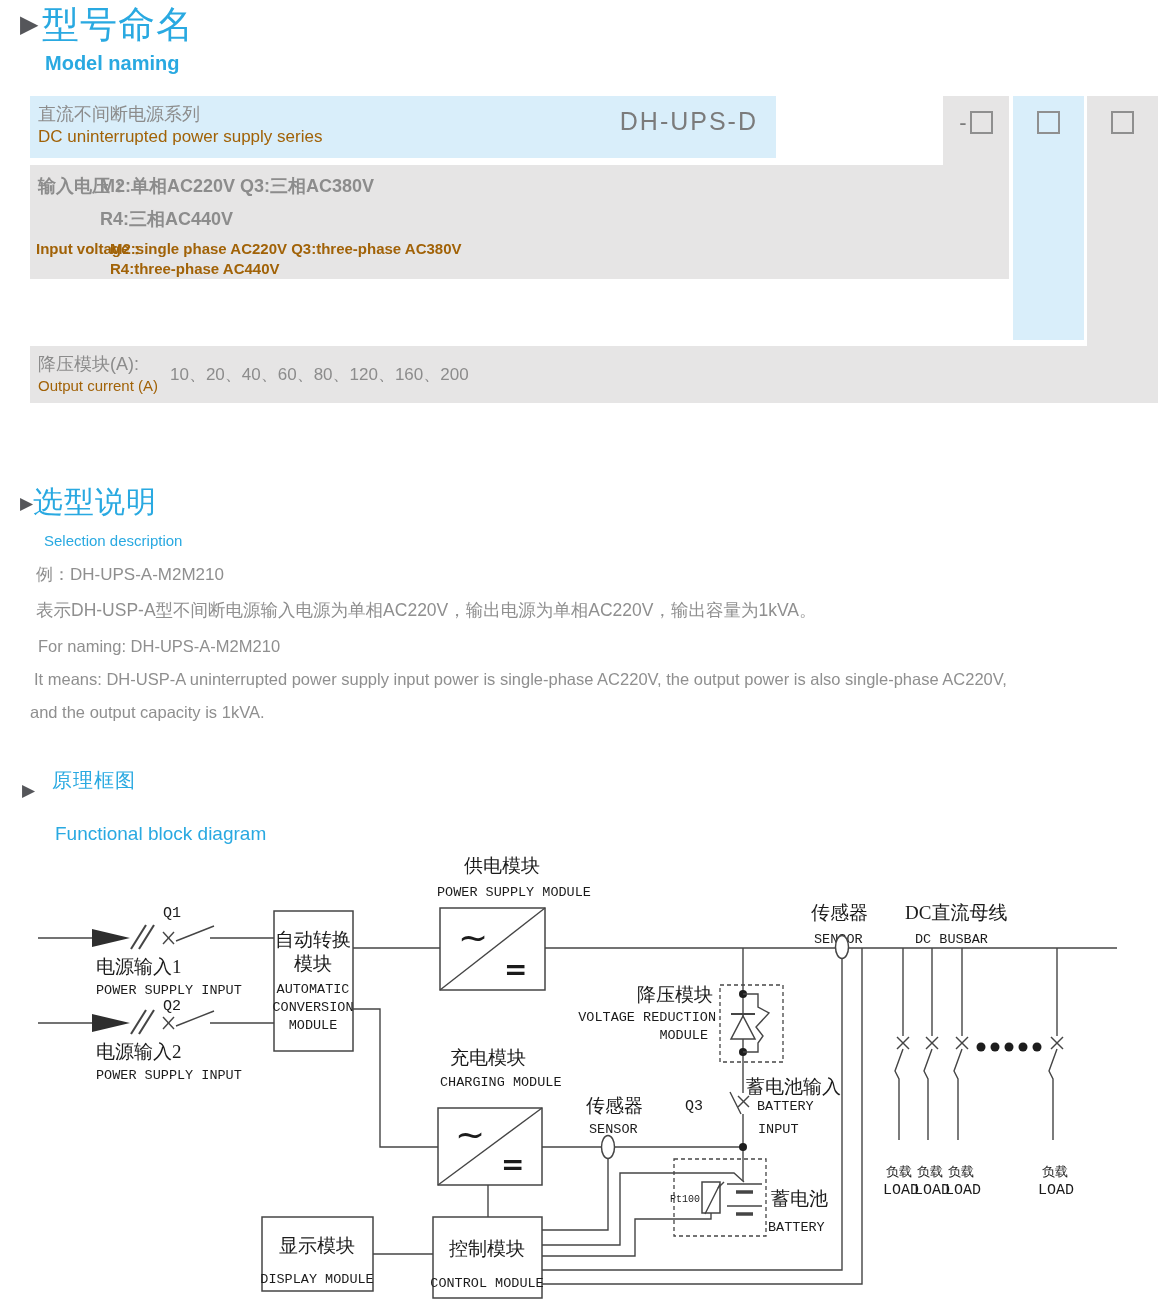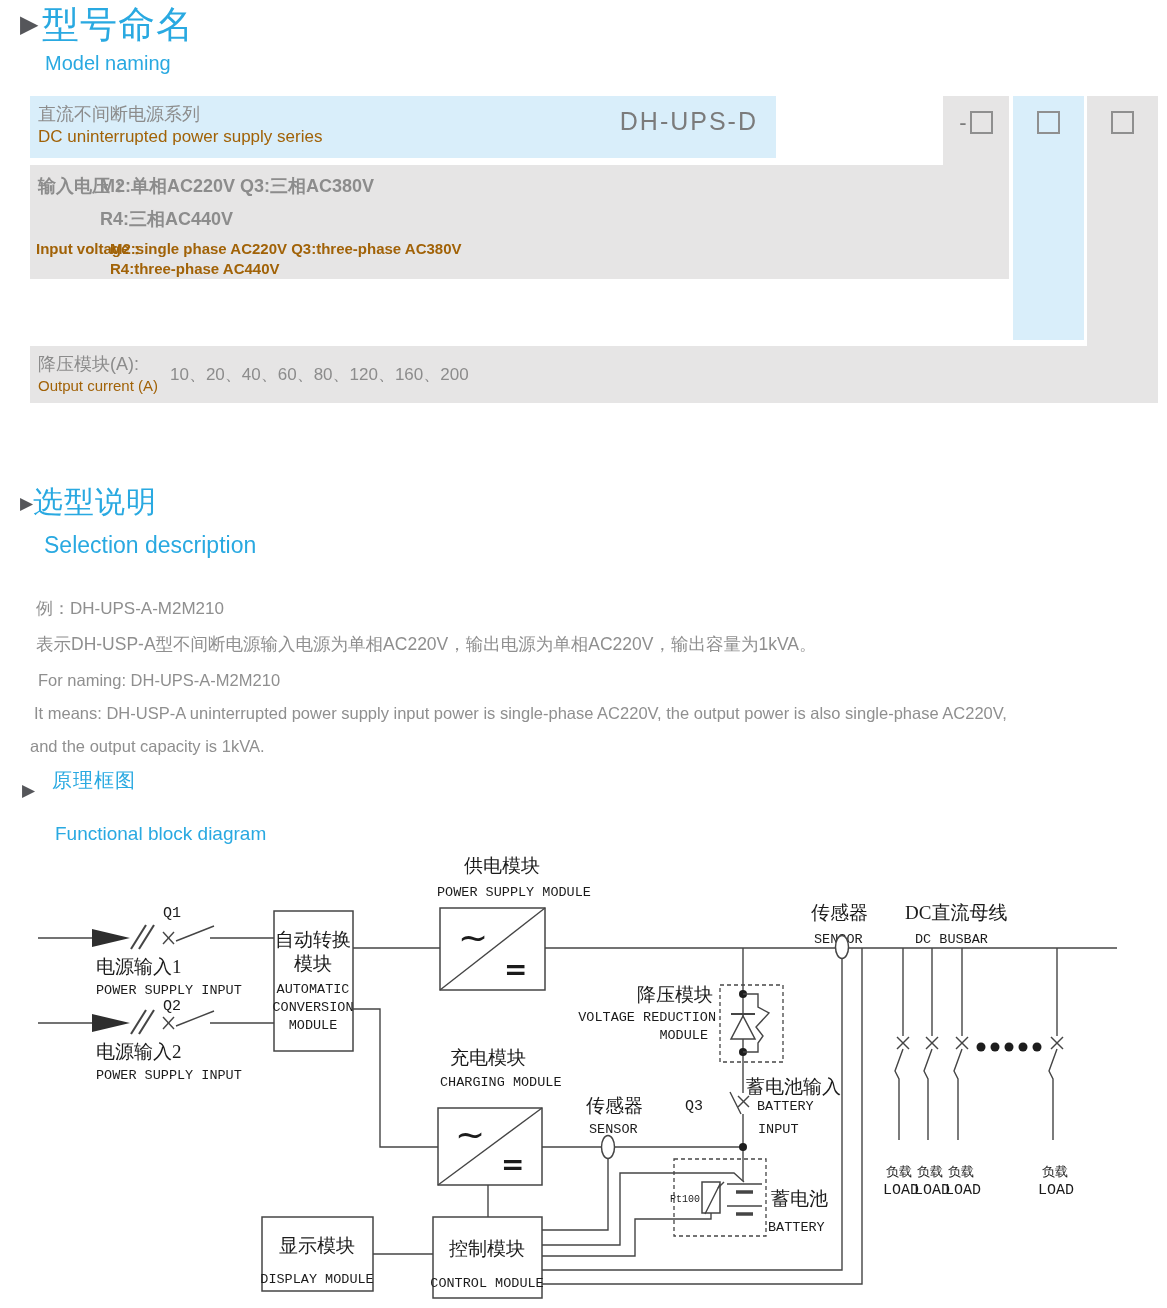--- a/index.html
+++ b/index.html
@@ -2,21 +2,21 @@
 <html><head>
 <meta charset="utf-8">
 <style>
   html,body{margin:0;padding:0;background:#ffffff;}
   .page{position:relative;width:1167px;height:1308px;background:#fff;overflow:hidden;
         font-family:"Liberation Sans","DejaVu Sans",sans-serif;}
   .abs{position:absolute;}
   .marker{color:#55565a;}
   .sec-title{color:#29a9e1;letter-spacing:1px;white-space:nowrap;}
   .sec-sub{color:#29a9e1;white-space:nowrap;}
-  .grayline{color:#8f8f8f;white-space:nowrap;margin-top:34px;}
+  .grayline{color:#8f8f8f;white-space:nowrap;}
   
   .trow{position:absolute;}
   .bg-blue{background:#d9eefa;}
   .bg-gray{background:#e6e5e5;}
   .tcell-zh{position:absolute;font-size:18px;color:#8c8c8c;white-space:nowrap;}
   .tcell-en{position:absolute;font-size:15px;color:#a16207;white-space:nowrap;}
   .model-code{position:absolute;font-size:25px;color:#7b7b7b;letter-spacing:2px;white-space:nowrap;}
   .digit-col{position:absolute;display:flex;justify-content:center;align-items:flex-start;padding-top:15px;box-sizing:border-box;}
   .digit-box{width:23px;height:23px;border:2px solid #8f8f8f;box-sizing:border-box;background:transparent;}
   .digit-prefix{font-size:22px;color:#7b7b7b;line-height:23px;margin-right:3px;}
@@ -34,21 +34,21 @@
   .dsym{font-family:"DejaVu Sans","Liberation Sans",sans-serif;fill:#1b1b1b;}
   .dpt{font-family:"Liberation Mono","DejaVu Sans Mono",monospace;font-size:10px;fill:#1b1b1b;}
 </style>
 </head>
 <body>
 
 <div class="page">
 
   <div class="abs marker" style="left:20px;top:10px;font-size:24px;">▶</div>
   <div class="abs sec-title" style="left:42px;top:0px;font-size:37px;">型号命名</div>
-  <div class="abs sec-sub" style="left:45px;top:52px;font-size:20px;">Model naming</div>
+  <div class="abs sec-sub" style="left:45px;top:52px;font-size:20px;font-weight:bold;">Model naming</div>
 
   <div class="trow bg-blue" style="left:30px;top:96px;width:746px;height:62px;">
     <div class="tcell-zh" style="left:8px;top:6px;">直流不间断电源系列</div>
     <div class="tcell-en" style="left:8px;top:31px;font-size:17px;">DC uninterrupted power supply series</div>
     <div class="model-code" style="right:18px;top:11px;">DH-UPS-D</div>
   </div>
 
   <div class="digit-col bg-gray" style="left:943px;top:96px;width:66px;height:182px;">
     <span class="digit-prefix">-</span>
     <span class="digit-box"></span>
@@ -71,21 +71,21 @@
 
 
   <div class="trow bg-gray" style="left:30px;top:346px;width:1128px;height:57px;">
     <div class="tcell-zh" style="left:8px;top:6px;">降压模块(A):</div>
     <div class="tcell-en" style="left:8px;top:31px;">Output current (A)</div>
     <div class="tcell-zh" style="left:140px;top:17px;font-size:17px;text-align:center;">10、20、40、60、80、120、160、200</div>
   </div>
 
   <div class="abs marker" style="left:20px;top:493px;font-size:17px;">▶</div>
   <div class="abs sec-title" style="left:33px;top:482px;font-size:30px;">选型说明</div>
-  <div class="abs sec-sub" style="left:44px;top:532px;font-size:23px;">Selection description</div>
+  <div class="abs sec-sub" style="left:44px;top:532px;font-size:15px;">Selection description</div>
   <div class="abs grayline" style="left:36px;top:563px;font-size:17px;">例：DH-UPS-A-M2M210</div>
   <div class="abs grayline" style="left:36px;top:598px;font-size:17.5px;">表示DH-USP-A型不间断电源输入电源为单相AC220V，输出电源为单相AC220V，输出容量为1kVA。</div>
   <div class="abs grayline" style="left:38px;top:637px;font-size:16.5px;">For naming: DH-UPS-A-M2M210</div>
   <div class="abs grayline" style="left:34px;top:670px;font-size:16.5px;">It means: DH-USP-A uninterrupted power supply input power is single-phase AC220V, the output power is also single-phase AC220V,</div>
   <div class="abs grayline" style="left:30px;top:703px;font-size:16.5px;">and the output capacity is 1kVA.</div>
 
   <div class="abs marker" style="left:22px;top:780px;font-size:17px;">▶</div>
   <div class="abs sec-title" style="left:52px;top:767px;font-size:20px;">原理框图</div>
   <div class="abs sec-sub" style="left:55px;top:823px;font-size:19px;">Functional block diagram</div>
 

